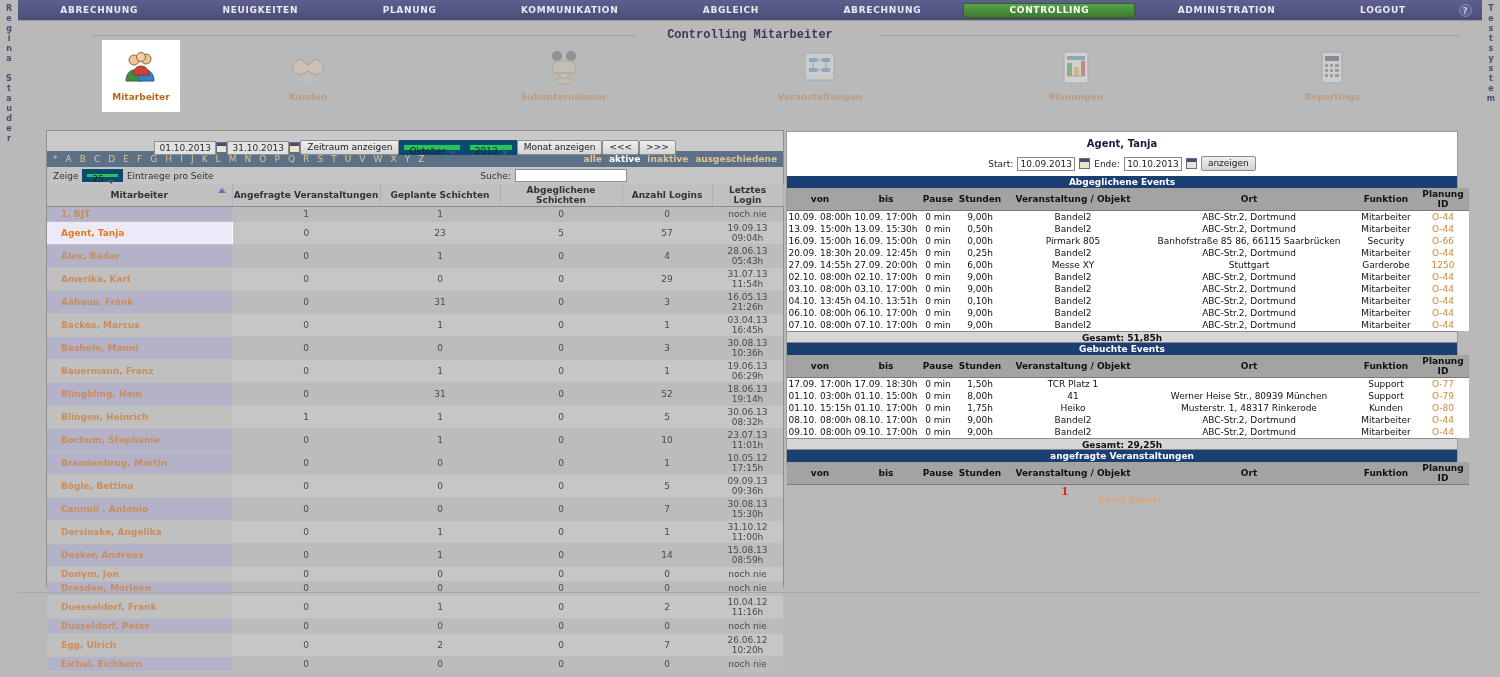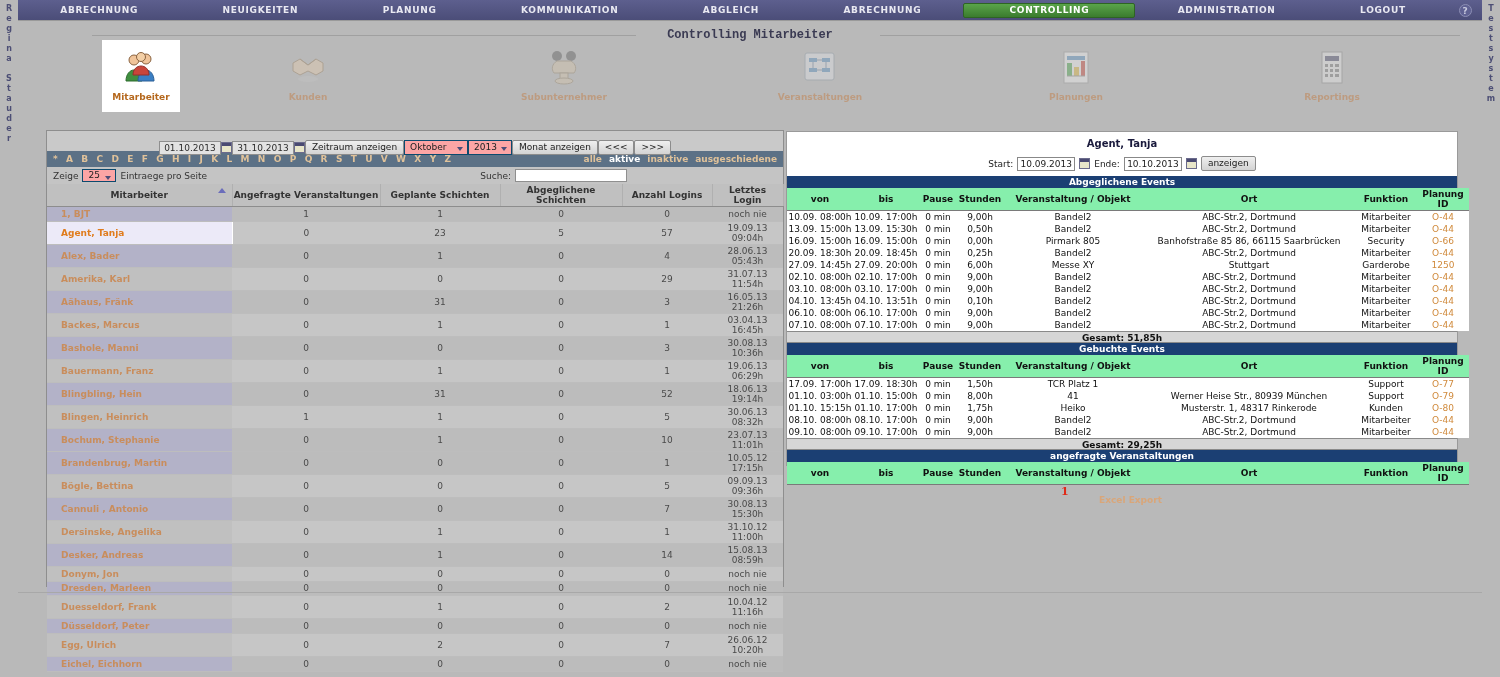--- a/index.html
+++ b/index.html
@@ -106,36 +106,36 @@
     content: ''; position: absolute; left: 0; right: 0; top: 0; height: 3px;
     background: #4a4a72;
   }
   .btn {
     height: 15px; background: linear-gradient(#efefef, #d3d3d3);
     border: 1px solid #8c8c8c; border-radius: 2px;
     font-size: 9px; color: #222; padding: 0 6px; line-height: 13px;
     cursor: pointer; font-family: "DejaVu Sans", sans-serif;
   }
   .sel {
-    height: 15px; background: #fca5a5; border: 1px solid #0c4a6e;
+    height: 15px; background: #22c55e; border: 5px solid #0c4a6e;
     font-size: 9px; color: #222; line-height: 13px; padding: 0 14px 0 5px;
     position: relative; cursor: pointer; min-width: 64px;
   }
   .sel::after {
     content: ''; position: absolute; right: 4px; top: 6px;
     border-left: 3px solid transparent; border-right: 3px solid transparent;
     border-top: 4px solid #4b4d78;
   }
   .sel.narrow { min-width: 40px; }
 
   .alphabar {
     height: 16px; background: #5c7186; display: flex; align-items: center;
     padding: 0 6px; justify-content: space-between;
   }
-  .alphabet { font-size: 9px; color: #e0c29a; letter-spacing: 2.6px; font-weight: bold; }
+  .alphabet { font-size: 9px; color: #e0c29a; letter-spacing: 2.6px; font-weight: normal; }
   .statelinks { font-size: 9px; font-weight: bold; display: flex; gap: 7px; }
   .statelinks span { color: #e0c29a; cursor: pointer; }
   .statelinks span.on { color: #ffffff; }
 
   .filterrow {
     height: 17px; background: #c4c4c4; display: flex; align-items: center;
     padding: 0 6px; font-size: 9px; color: #333;
   }
   .filterrow .grow { flex: 1 1 auto; }
   .sbox {
@@ -189,21 +189,21 @@
     text-align: center; line-height: 13px; font-size: 9px;
   }
   .secbar {
     background: #1b3f73; color: #ffffff; font-size: 9px; font-weight: bold;
     text-align: center; height: 12px; line-height: 12px;
     border-top: 1px solid #0d2murky;
   }
   .ev { width: 100%; border-collapse: collapse; table-layout: fixed; }
   .ev th {
     font-size: 9px; font-weight: bold; color: #111; height: 12px;
-    border-bottom: 1px solid #7a7a7a; background: #86efac;
+    border-bottom: 1px solid #7a7a7a; background: #a3a3a3;
     font-family: "DejaVu Sans", sans-serif;
   }
   .ev td {
     font-size: 9px; color: #111; height: 11.6px; text-align: center;
     background: #ffffff;
   }
   .ev td.pid { color: #d08a3c; }
   .totalbar {
     background: #d6d6d6; border-top: 1px solid #8a8a8a; border-bottom: 1px solid #8a8a8a;
     font-size: 9px; font-weight: bold; color: #111; text-align: center;
@@ -658,30 +658,30 @@
               <td>16.09. 15:00h</td>
               <td>0 min</td>
               <td>0,00h</td>
               <td>Pirmark 805</td>
               <td>Banhofstraße 85 86, 66115 Saarbrücken</td>
               <td>Security</td>
               <td class="pid">O-66</td>
             </tr>
             <tr>
               <td>20.09. 18:30h</td>
-              <td>20.09. 18:45h</td>
+              <td>20.09. 12:45h</td>
               <td>0 min</td>
               <td>0,25h</td>
               <td>Bandel2</td>
               <td>ABC-Str.2, Dortmund</td>
               <td>Mitarbeiter</td>
               <td class="pid">O-44</td>
             </tr>
             <tr>
-              <td>27.09. 14:45h</td>
+              <td>27.09. 14:55h</td>
               <td>27.09. 20:00h</td>
               <td>0 min</td>
               <td>6,00h</td>
               <td>Messe XY</td>
               <td>Stuttgart</td>
               <td>Garderobe</td>
               <td class="pid">1250</td>
             </tr>
             <tr>
               <td>02.10. 08:00h</td>

